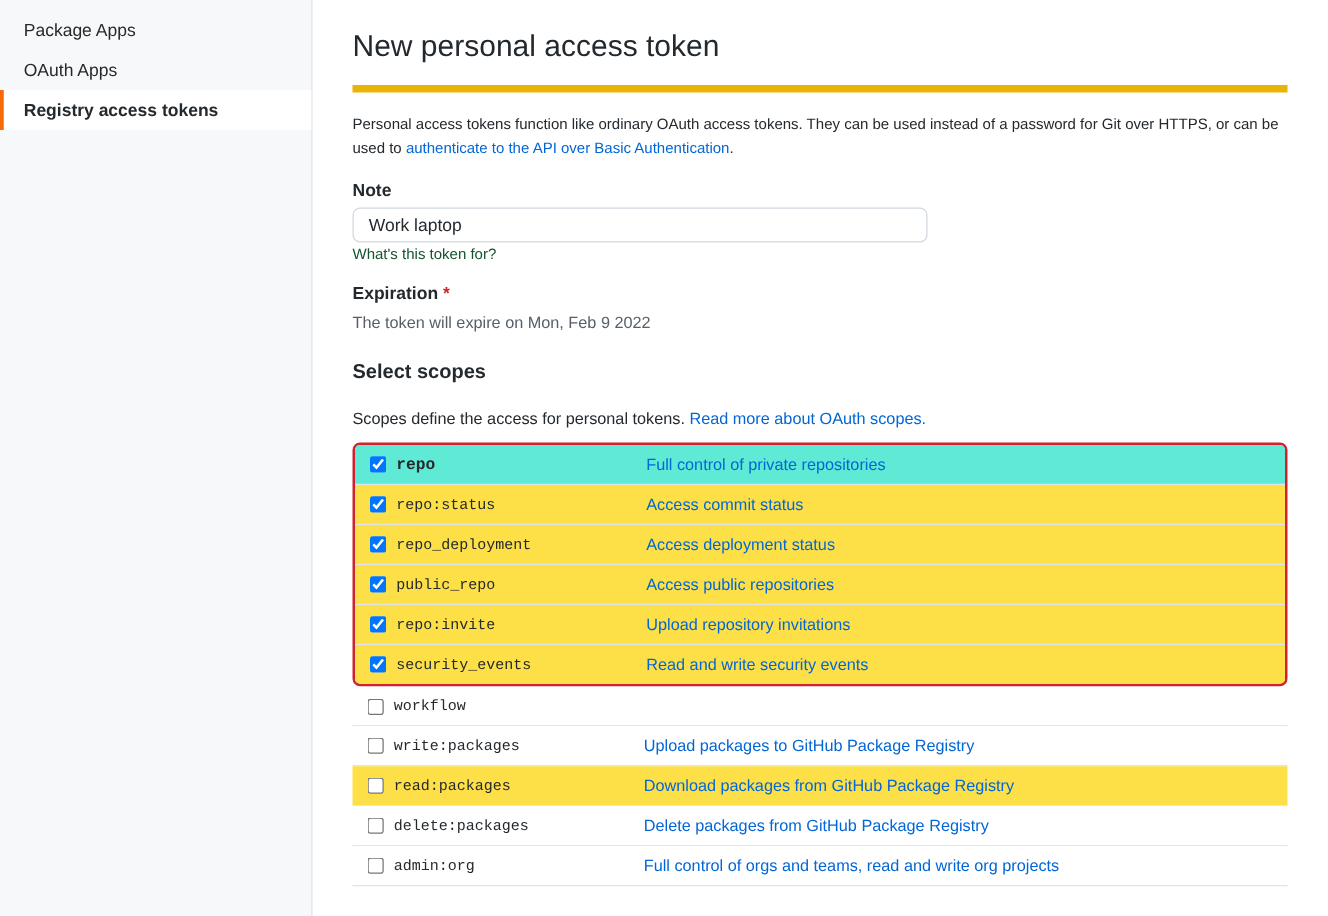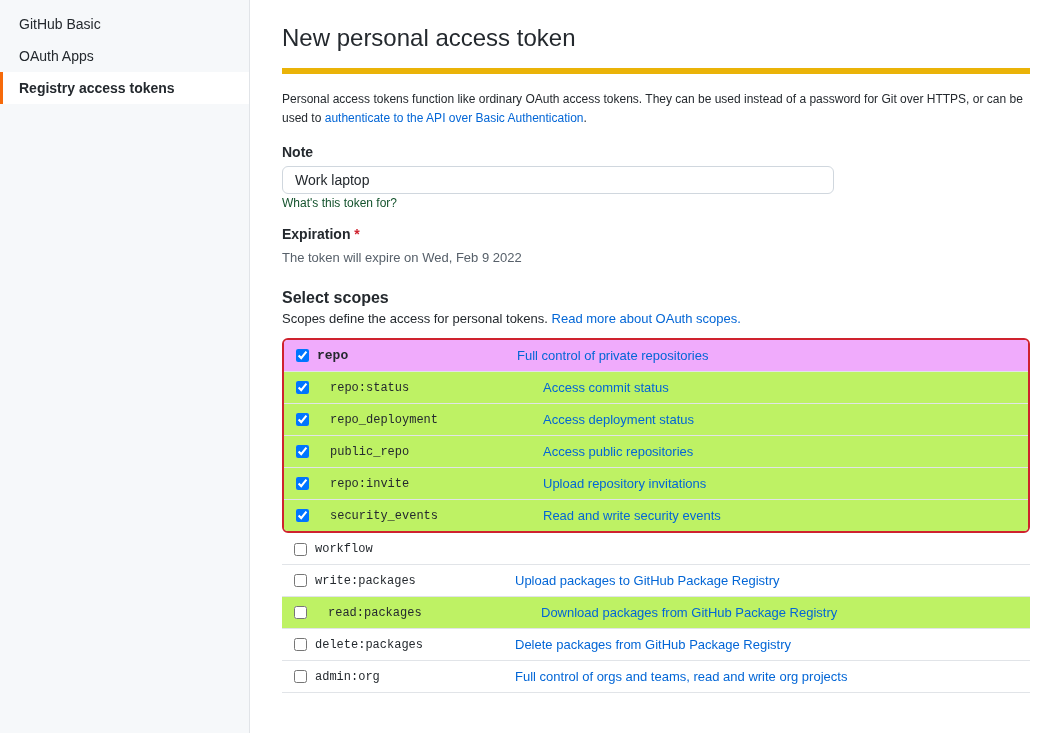--- a/index.html
+++ b/index.html
@@ -55,21 +55,21 @@
 
     .form-group { margin-bottom: 16px; }
     .form-label {
       display: block;
       font-weight: 600;
       margin-bottom: 6px;
       font-size: 14px;
     }
 
     .note-input {
-      width: 552px;
+      width: 460px;
       padding: 5px 12px;
       border: 1px solid #d0d7de;
       border-radius: 6px;
       font-size: 14px;
       color: #24292e;
       outline: none;
       display: block;
     }
 
     .what-is-this {
@@ -102,21 +102,21 @@
     .expiration-note {
       font-size: 13px;
       color: #57606a;
     }
 
     .required-star { color: #cf222e; }
 
     .section-title {
       font-weight: 600;
       font-size: 16px;
-      margin-bottom: 4px;
+      margin-bottom: 20px;
       margin-top: 24px;
     }
     .section-desc {
       font-size: 13px;
       color: #24292e;
       margin-bottom: 12px;
     }
     .section-desc a { color: #0366d6; text-decoration: none; }
 
     .scope-row {
@@ -152,37 +152,36 @@
       font-weight: 600;
     }
 
     .scope-desc {
       font-size: 13px;
       color: #0366d6;
       flex: 1;
     }
 
     .scope-row.child {
-      background: #bef264;
-      gap: 13px;
+      background: #fde047;
     }
 
     .scope-row.parent-row {
-      background: #f0abfc;
+      background: #5eead4;
     }
 
     .outer-scope-row {
       border-bottom: 1px solid #e1e4e8;
     }
   </style>
 </head>
 <body>
 
 <nav class="sidebar">
-<a class="sidebar-item" href="#">GitHub Basic</a>
+<a class="sidebar-item" href="#">Package Apps</a>
     <a class="sidebar-item" href="#">OAuth Apps</a>
     <a class="sidebar-item active" href="#">Registry access tokens</a>
   </nav>
 
 <main class="main">
   <h1>New personal access token</h1>
 
   <p class="description">
     <span>Personal access tokens function like ordinary OAuth access tokens. They can be used instead of a password for Git over HTTPS, or can be used to </span><a href="#">authenticate to the API over Basic Authentication</a><span>.</span>
   </p>
@@ -192,21 +191,21 @@
     <input class="note-input" type="text" value="Work laptop" style="">
     <a class="what-is-this" href="#">What's this token for?</a>
   </div>
 
   <div class="form-group">
     <label class="form-label">
       <span>Expiration</span>
       <span class="required-star">*</span>
     </label>
     <div class="expiration-row">
-      <span class="expiration-note">The token will expire on Wed, Feb 9 2022</span>
+      <span class="expiration-note">The token will expire on Mon, Feb 9 2022</span>
     </div>
   </div>
 
   <div>
     <div class="section-title">Select scopes</div>
     <p class="section-desc">
       <span>Scopes define the access for personal tokens. </span><a href="#">Read more about OAuth scopes.</a>
     </p>
 
     <div class="highlighted-box">

